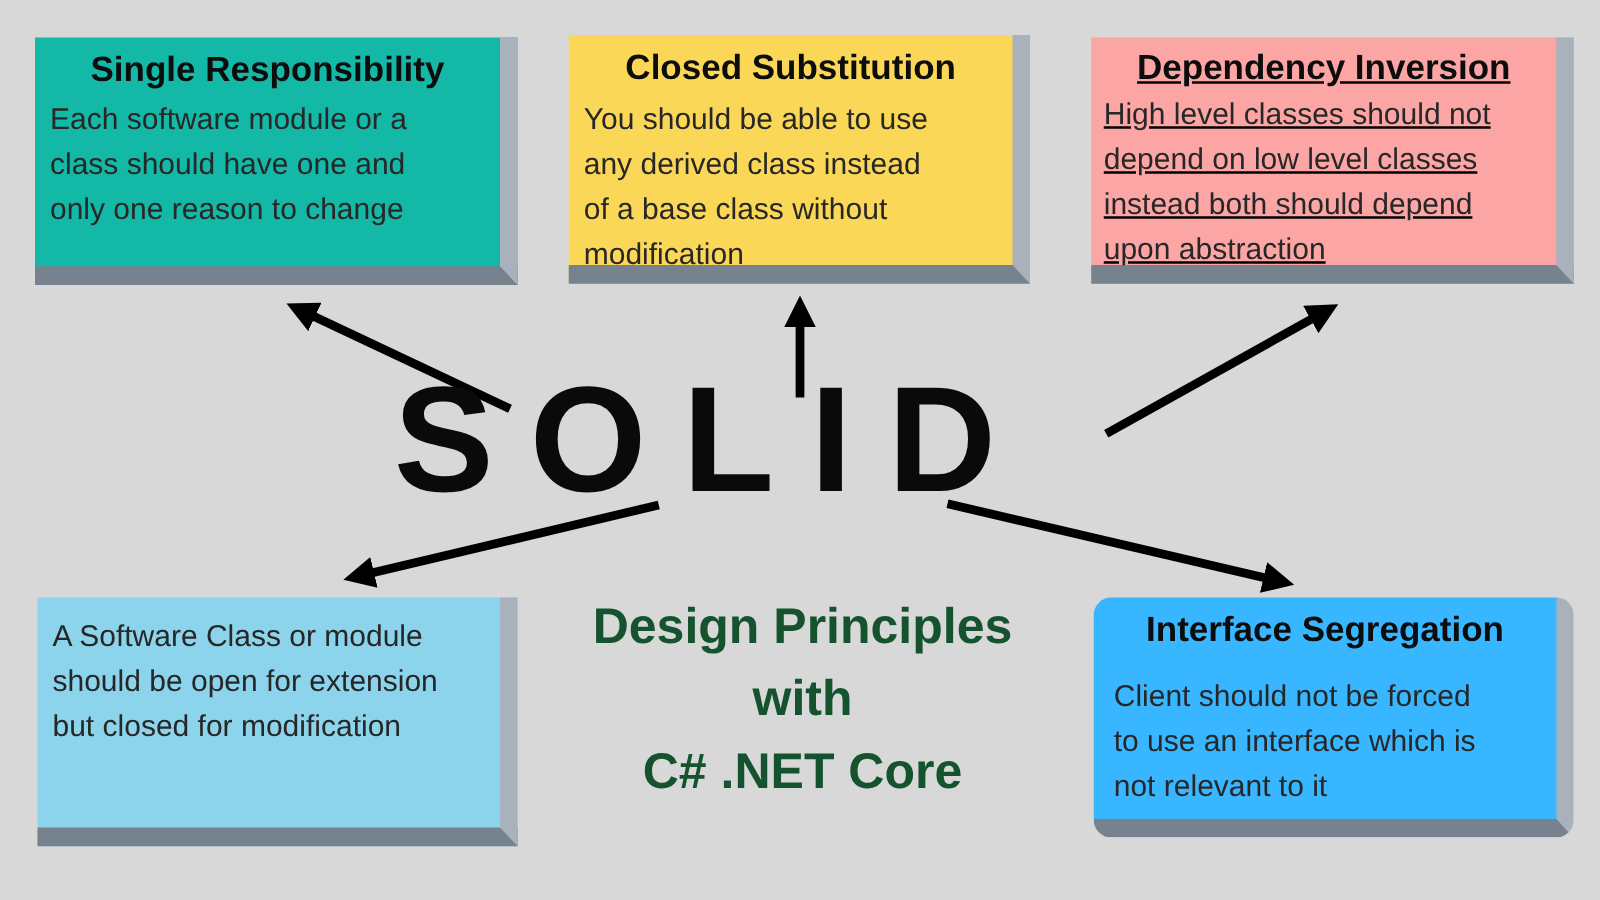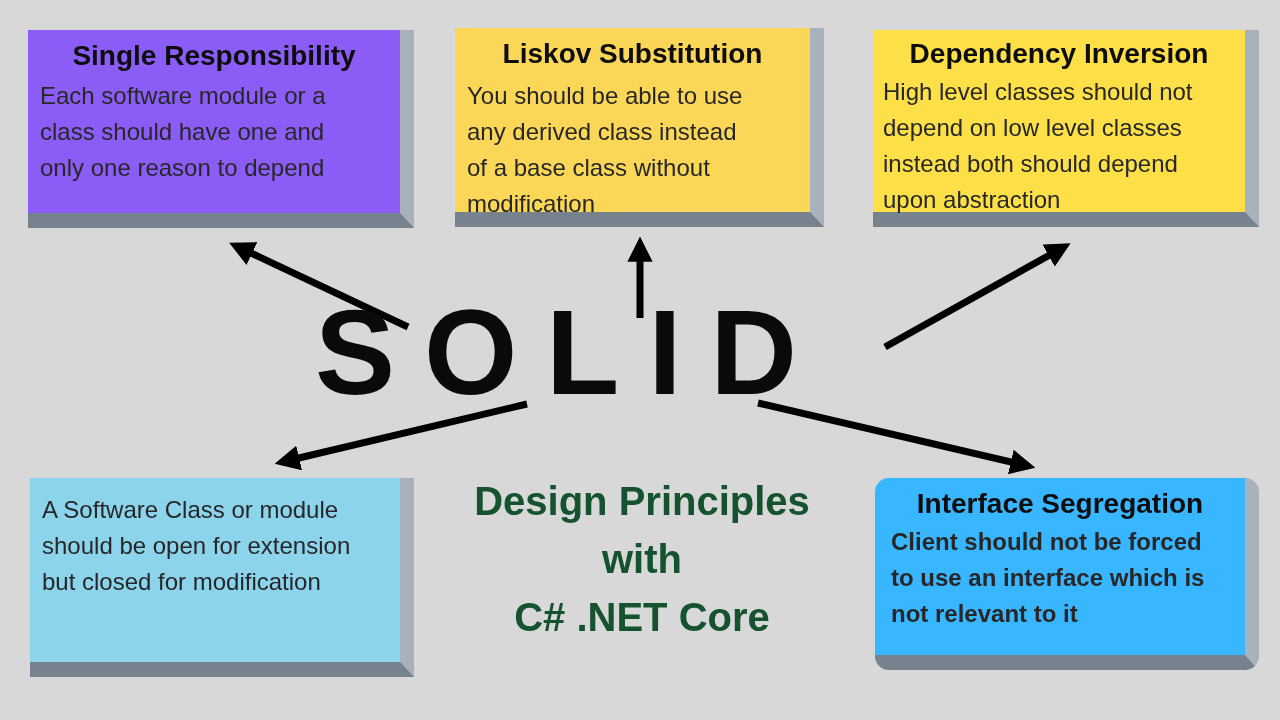--- a/index.html
+++ b/index.html
@@ -26,21 +26,21 @@
   }
   #note-single{left:28px;top:30px;width:372px;height:183px;}
   #note-liskov{left:455px;top:28px;width:355px;height:184px;}
   #note-liskov .note-body{margin-top:4px;}
   #note-dependency{left:873px;top:30px;width:372px;height:182px;}
   #note-dependency .note-inner{padding:4px 10px;}
   #note-dependency .note-body{margin-top:0;}
   #note-open{left:30px;top:478px;width:370px;height:184px;}
   #note-open .note-body{margin-top:8px;}
   #note-interface{left:875px;top:478px;width:370px;height:177px;border-radius:14px;}
-  #note-interface .note-body{margin-top:0;padding-left:4px;font-weight:bold;}
+  #note-interface .note-body{margin-top:16px;padding-left:4px;}
   .headline{
     position:absolute;left:0;top:294px;width:1112px;
     text-align:center;font-size:120px;line-height:116px;font-weight:bold;
     letter-spacing:0.24em;text-indent:0.24em;color:#0a0a0a;
     z-index:2;pointer-events:none;
   }
   .caption{
     position:absolute;left:420px;top:472px;width:444px;
     text-align:center;font-size:40px;font-weight:bold;line-height:58px;
     white-space:pre-line;z-index:2;
@@ -64,40 +64,40 @@
     <line x1="527" y1="404" x2="282" y2="462" stroke="#000" stroke-width="7" marker-end="url(#ah)"></line>
     <line x1="758" y1="403" x2="1028" y2="466" stroke="#000" stroke-width="7" marker-end="url(#ah)"></line>
   </svg>
 
   <div class="headline">SOLID</div>
 
   <div class="caption" style="color: #14532d;">Design Principles
 with
 C# .NET Core</div>
 
-  <div class="note" id="note-single" style="background-color: #8b5cf6;">
+  <div class="note" id="note-single" style="background-color: #14b8a6;">
     <div class="note-inner">
       <div class="note-title">Single Responsibility</div>
       <div class="note-body">Each software module or a
 class should have one and
-only one reason to depend</div>
+only one reason to change</div>
     </div>
   </div>
 
   <div class="note" id="note-liskov" style="background-color: rgb(251, 215, 87);">
     <div class="note-inner">
-      <div class="note-title">Liskov Substitution</div>
+      <div class="note-title">Closed Substitution</div>
       <div class="note-body">You should be able to use
 any derived class instead
 of a base class without
 modification</div>
     </div>
   </div>
 
-  <div class="note" id="note-dependency" style="background-color: #fde047;">
+  <div class="note" id="note-dependency" style="background-color: #fca5a5; text-decoration: underline;">
     <div class="note-inner">
       <div class="note-title">Dependency Inversion</div>
       <div class="note-body">High level classes should not
 depend on low level classes
 instead both should depend
 upon abstraction</div>
     </div>
   </div>
 
   <div class="note" id="note-open" style="background-color: rgb(140, 211, 236);">

